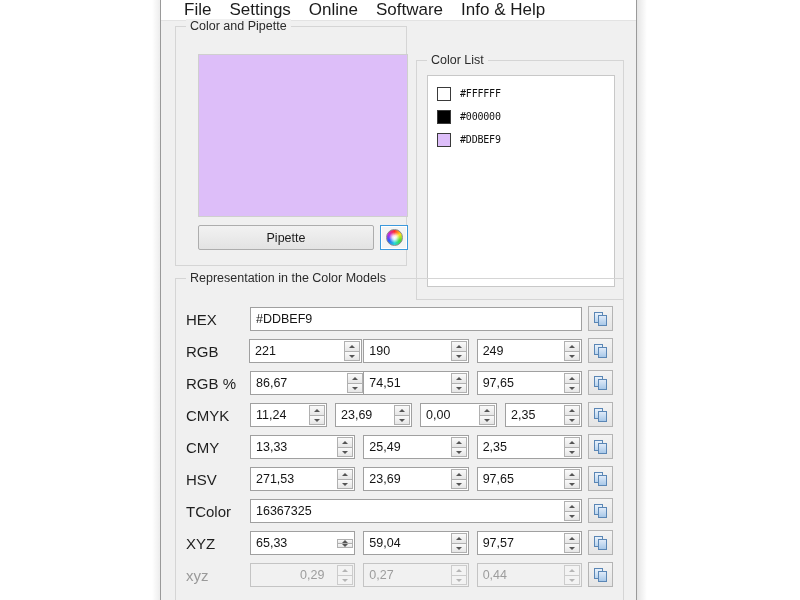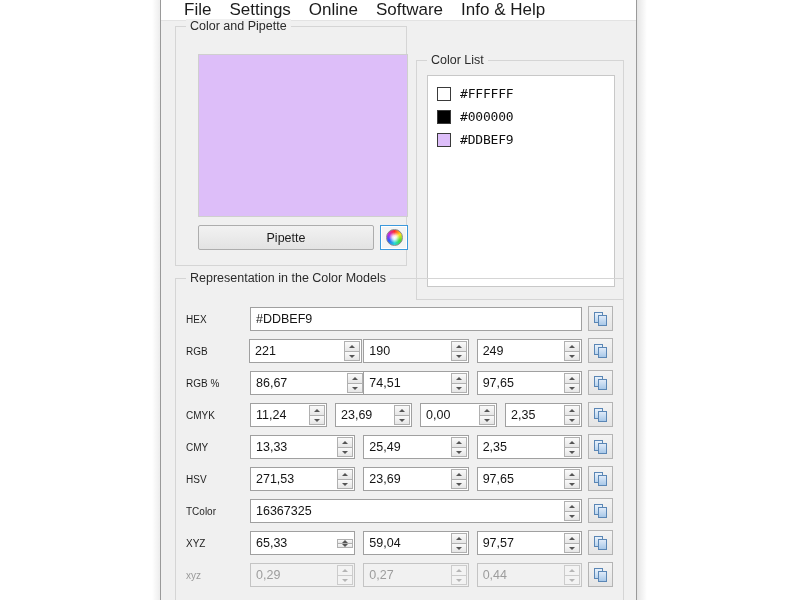--- a/index.html
+++ b/index.html
@@ -176,39 +176,39 @@
   }
   .list-swatch {
     width: 14px; height: 14px;
     border: 1px solid #3a3a3a;
     box-sizing: border-box;
     flex: 0 0 auto;
   }
   .list-label {
     margin-left: 9px;
     font-family: "DejaVu Sans Mono", monospace;
-    font-size: 13px;
+    font-size: 10px;
     color: #101010;
     letter-spacing: -0.2px;
   }
 
   
   .row {
     position: absolute;
     left: 0;
     height: 26px;
   }
   .row-label {
     position: absolute;
     left: 10px;
     width: 64px;
     height: 26px;
     display: flex;
     align-items: center;
-    font-size: 10px;
+    font-size: 15px;
     color: #1f1f1f;
   }
   .row-label.disabled { color: #9a9a9a; }
 
   .field {
     position: absolute;
     top: 1px;
     height: 24px;
     background: #ffffff;
     border: 1px solid #a0a0a0;
@@ -627,21 +627,21 @@
             </div>
             <div class="copy-btn">
               <div class="copy-glyph">
                 <div class="pg back"></div>
                 <div class="pg front"></div>
               </div>
             </div>
           </div>
           <div class="row" style="top: 283px; width: 100%;">
             <div class="row-label disabled">xyz</div>
-            <div class="field disabled" style="left: 74px; width: 105.333px;">
+            <div class="field disabled" style="left: 74px; width: 105.333px; padding-left: 44px;">
               <div class="field-text">0,29</div>
               <div class="spin">
                 <div>
                   <span class="arrow-up"></span>
                 </div>
                 <div>
                   <span class="arrow-dn"></span>
                 </div>
               </div>
             </div>

